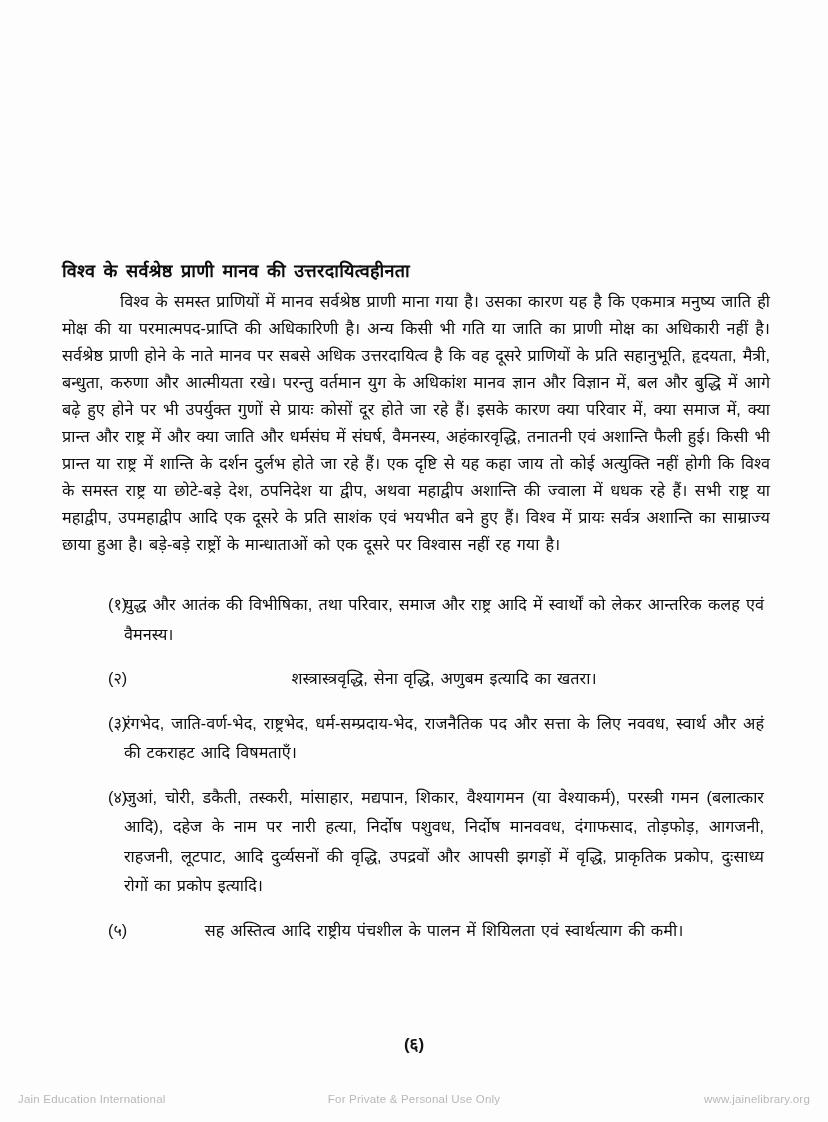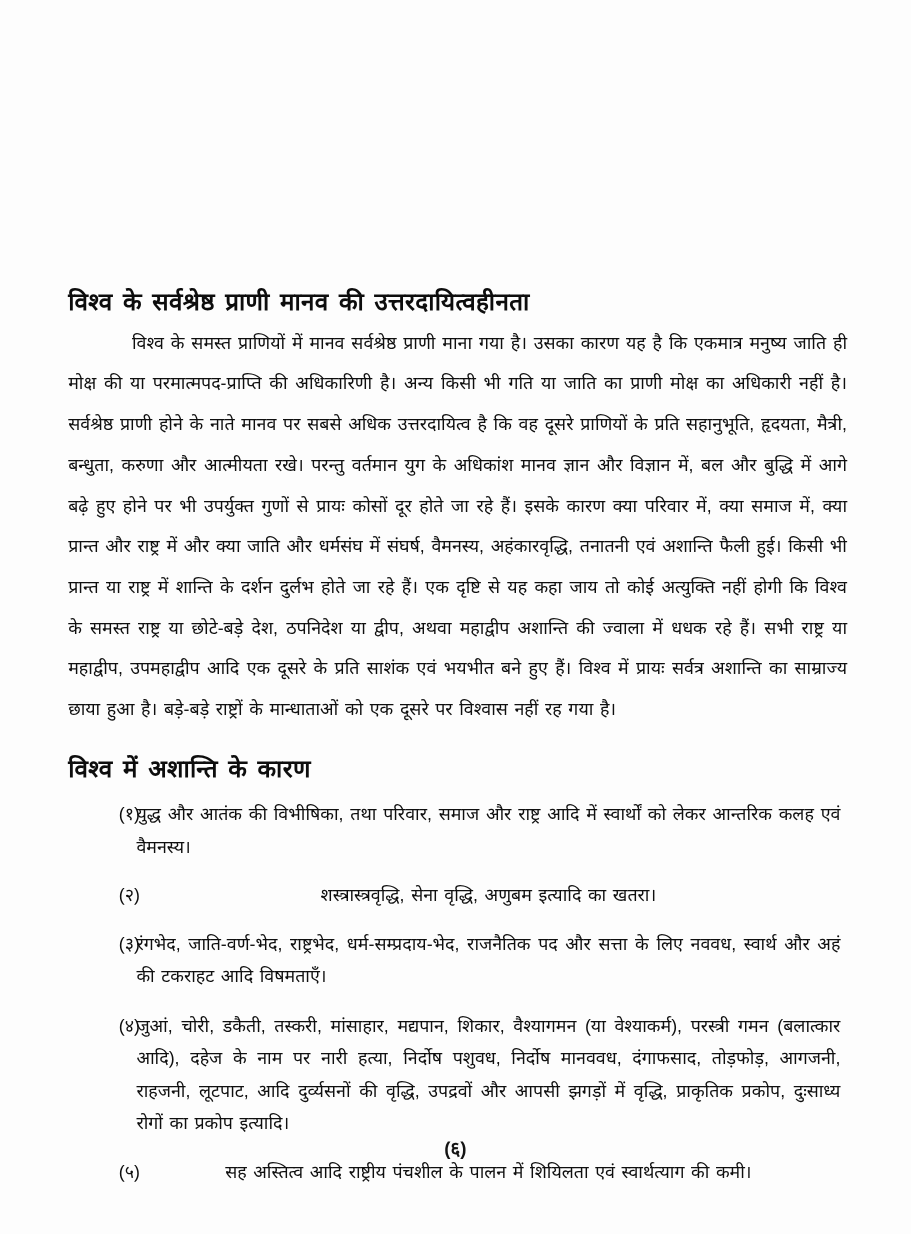--- a/index.html
+++ b/index.html
@@ -82,31 +82,31 @@
   .content {
     position: absolute;
     left: 62px;
     top: 258px;
     width: 708px;
   }
 
   .section-heading {
     font-family: "Liberation Sans", "DejaVu Sans", sans-serif;
     font-weight: 700;
-    font-size: 22px;
+    font-size: 18px;
     color: #0d0d0d;
     letter-spacing: 0.3px;
     word-spacing: 3px;
     margin: 0 0 6px 0;
   }
 
   .para {
     font-family: "Liberation Sans", "DejaVu Sans", sans-serif;
     font-size: 16.2px;
-    line-height: 37px;
+    line-height: 27px;
     color: #0f0f0f;
     text-align: justify;
     text-justify: inter-word;
     margin: 0;
     word-spacing: 1.5px;
   }
   .para.indent { text-indent: 58px; }
   .gap-md { height: 18px; }
 
   
@@ -181,21 +181,20 @@
 
 
   <div class="content">
 
     <h2 class="section-heading">विश्व के सर्वश्रेष्ठ प्राणी मानव की उत्तरदायित्वहीनता</h2>
 
     <p class="para indent">विश्व के समस्त प्राणियों में मानव सर्वश्रेष्ठ प्राणी माना गया है। उसका कारण यह है कि एकमात्र मनुष्य जाति ही मोक्ष की या परमात्मपद-प्राप्ति की अधिकारिणी है। अन्य किसी भी गति या जाति का प्राणी मोक्ष का अधिकारी नहीं है। सर्वश्रेष्ठ प्राणी होने के नाते मानव पर सबसे अधिक उत्तरदायित्व है कि वह दूसरे प्राणियों के प्रति सहानुभूति, हृदयता, मैत्री, बन्धुता, करुणा और आत्मीयता रखे। परन्तु वर्तमान युग के अधिकांश मानव ज्ञान और विज्ञान में, बल और बुद्धि में आगे बढ़े हुए होने पर भी उपर्युक्त गुणों से प्रायः कोसों दूर होते जा रहे हैं। इसके कारण क्या परिवार में, क्या समाज में, क्या प्रान्त और राष्ट्र में और क्या जाति और धर्मसंघ में संघर्ष, वैमनस्य, अहंकारवृद्धि, तनातनी एवं अशान्ति फैली हुई। किसी भी प्रान्त या राष्ट्र में शान्ति के दर्शन दुर्लभ होते जा रहे हैं। एक दृष्टि से यह कहा जाय तो कोई अत्युक्ति नहीं होगी कि विश्व के समस्त राष्ट्र या छोटे-बड़े देश, ठपनिदेश या द्वीप, अथवा महाद्वीप अशान्ति की ज्वाला में धधक रहे हैं। सभी राष्ट्र या महाद्वीप, उपमहाद्वीप आदि एक दूसरे के प्रति साशंक एवं भयभीत बने हुए हैं। विश्व में प्रायः सर्वत्र अशान्ति का साम्राज्य छाया हुआ है। बड़े-बड़े राष्ट्रों के मान्धाताओं को एक दूसरे पर विश्वास नहीं रह गया है।</p>
 
     <div class="gap-md"></div>
 
-    <h2 class="section-heading">विश्व में अशान्ति के कारण</h2>
 
 
     <ul class="list">
 
       <li class="list-item">
         <span class="item-num">(१)</span>
         <span class="item-text">युद्ध और आतंक की विभीषिका, तथा परिवार, समाज और राष्ट्र आदि में स्वार्थों को लेकर आन्तरिक कलह एवं वैमनस्य।</span>
       </li>
 
       <li class="list-item">
@@ -216,14 +215,19 @@
       <li class="list-item">
         <span class="item-num">(५)</span>
         <span class="item-text nojustify">सह अस्तित्व आदि राष्ट्रीय पंचशील के पालन में शियिलता एवं स्वार्थत्याग की कमी।</span>
       </li>
 
     </ul>
   </div>
 
   <div class="page-number">(६)</div>
 
+  <div class="footer">
+    <span class="footer-left">Jain Education International</span>
+    <span class="footer-center">For Private &amp; Personal Use Only</span>
+    <span class="footer-right">www.jainelibrary.org</span>
+  </div>
 
 </div>
 
 </body></html>

